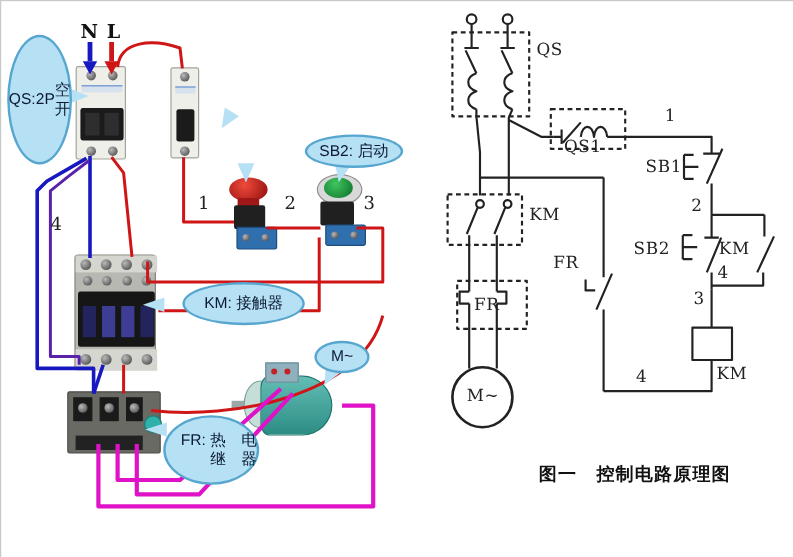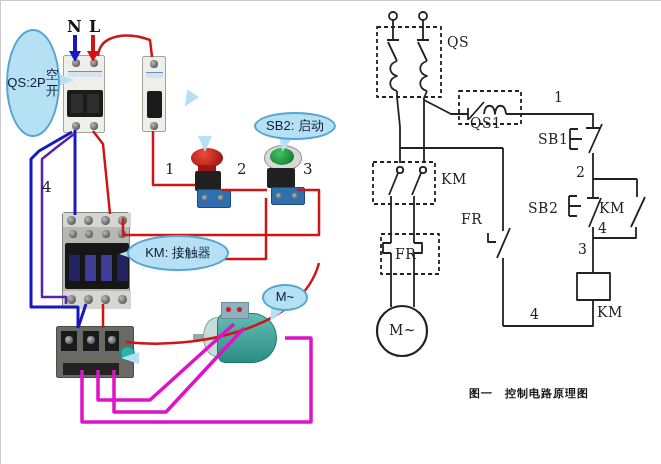--- a/index.html
+++ b/index.html
@@ -3,22 +3,22 @@
 <meta charset="utf-8">
 <style>
   html,body{margin:0;padding:0;background:#fff;}
   .canvas{position:relative;width:661px;height:464px;background:#ffffff;border:1px solid #c9c9c9;
           font-family:"DejaVu Serif","Liberation Serif",serif;overflow:hidden;}
   .abs{position:absolute;}
   .lbl{position:absolute;z-index:8;color:#111;font-weight:bold;font-size:16px;line-height:1;}
   .num{position:absolute;z-index:8;color:#222;font-size:15px;line-height:1;font-family:"DejaVu Serif",serif;}
   .snum{position:absolute;z-index:8;color:#222;font-size:14px;line-height:1;}
   .slbl{position:absolute;z-index:8;color:#222;font-size:14px;line-height:1;letter-spacing:0.5px;}
-  .caption{position:absolute;z-index:8;color:#111;font-weight:bold;font-size:11px;line-height:1;
-           font-family:Liberation Mono, monospace;letter-spacing:1px;}
+  .caption{position:absolute;z-index:8;color:#111;font-weight:bold;font-size:15px;line-height:1;
+           font-family:Liberation Serif, serif;letter-spacing:1px;}
   .callout{position:absolute;z-index:10;background:#b6e1f4;border:2px solid #57a6cf;border-radius:50%;
            display:flex;align-items:center;justify-content:center;flex-direction:row;
            color:#0c1a33;font-size:13px;line-height:1.25;text-align:right;
            font-family:"Liberation Sans",sans-serif;box-sizing:border-box;}
   .tail{position:absolute;z-index:9;width:0;height:0;}
   .tail-down{border-left:7px solid transparent;border-right:7px solid transparent;border-top:16px solid #b6e1f4;}
   .tail-left{border-top:6px solid transparent;border-bottom:6px solid transparent;border-right:18px solid #b6e1f4;}
   .tail-right{border-top:7px solid transparent;border-bottom:7px solid transparent;border-left:18px solid #b6e1f4;}
   .comp{position:absolute;z-index:1;box-sizing:border-box;}
   .screw{position:absolute;border-radius:50%;background:radial-gradient(circle at 35% 35%,#b9b9b9,#3a3a3a);}
@@ -210,30 +210,34 @@
 
   <div class="tail tail-down" style="left:181px;top:91px;transform:rotate(32deg);"></div>
 
   <div class="tail tail-down" style="left:197px;top:135px;"></div>
 
   <div class="callout" style="left:253px;top:111px;width:82px;height:28px;">
     <span>SB2: 启动</span>
   </div>
   <div class="tail tail-down" style="left:276px;top:135px;transform:rotate(12deg);"></div>
 
-  <div class="callout" style="left:126px;top:234px;width:102px;height:36px;">
+  <div class="callout" style="left:151px;top:234px;width:102px;height:36px;">
     <span>KM: 接触器</span>
   </div>
   <div class="tail tail-left" style="left:118px;top:247px;"></div>
 
   <div class="callout" style="left:261px;top:283px;width:46px;height:27px;">
     <span>M~</span>
   </div>
   <div class="tail tail-down" style="left:266px;top:305px;transform:rotate(28deg);"></div>
 
+  <div class="callout" style="left:135px;top:345px;width:80px;height:58px;">
+    <span>FR: 热继</span>
+    <span>电器</span>
+  </div>
   <div class="tail tail-left" style="left:120px;top:351px;"></div>
 
   <div class="lbl" style="left:66px;top:18px;">N</div>
   <div class="lbl" style="left:88px;top:18px;">L</div>
   <div class="num" style="left:164px;top:161px;">1</div>
   <div class="num" style="left:236px;top:161px;">2</div>
   <div class="num" style="left:302px;top:161px;">3</div>
   <div class="num" style="left:41px;top:179px;">4</div>
 
   <div class="slbl" style="left:446px;top:34px;">QS</div>

